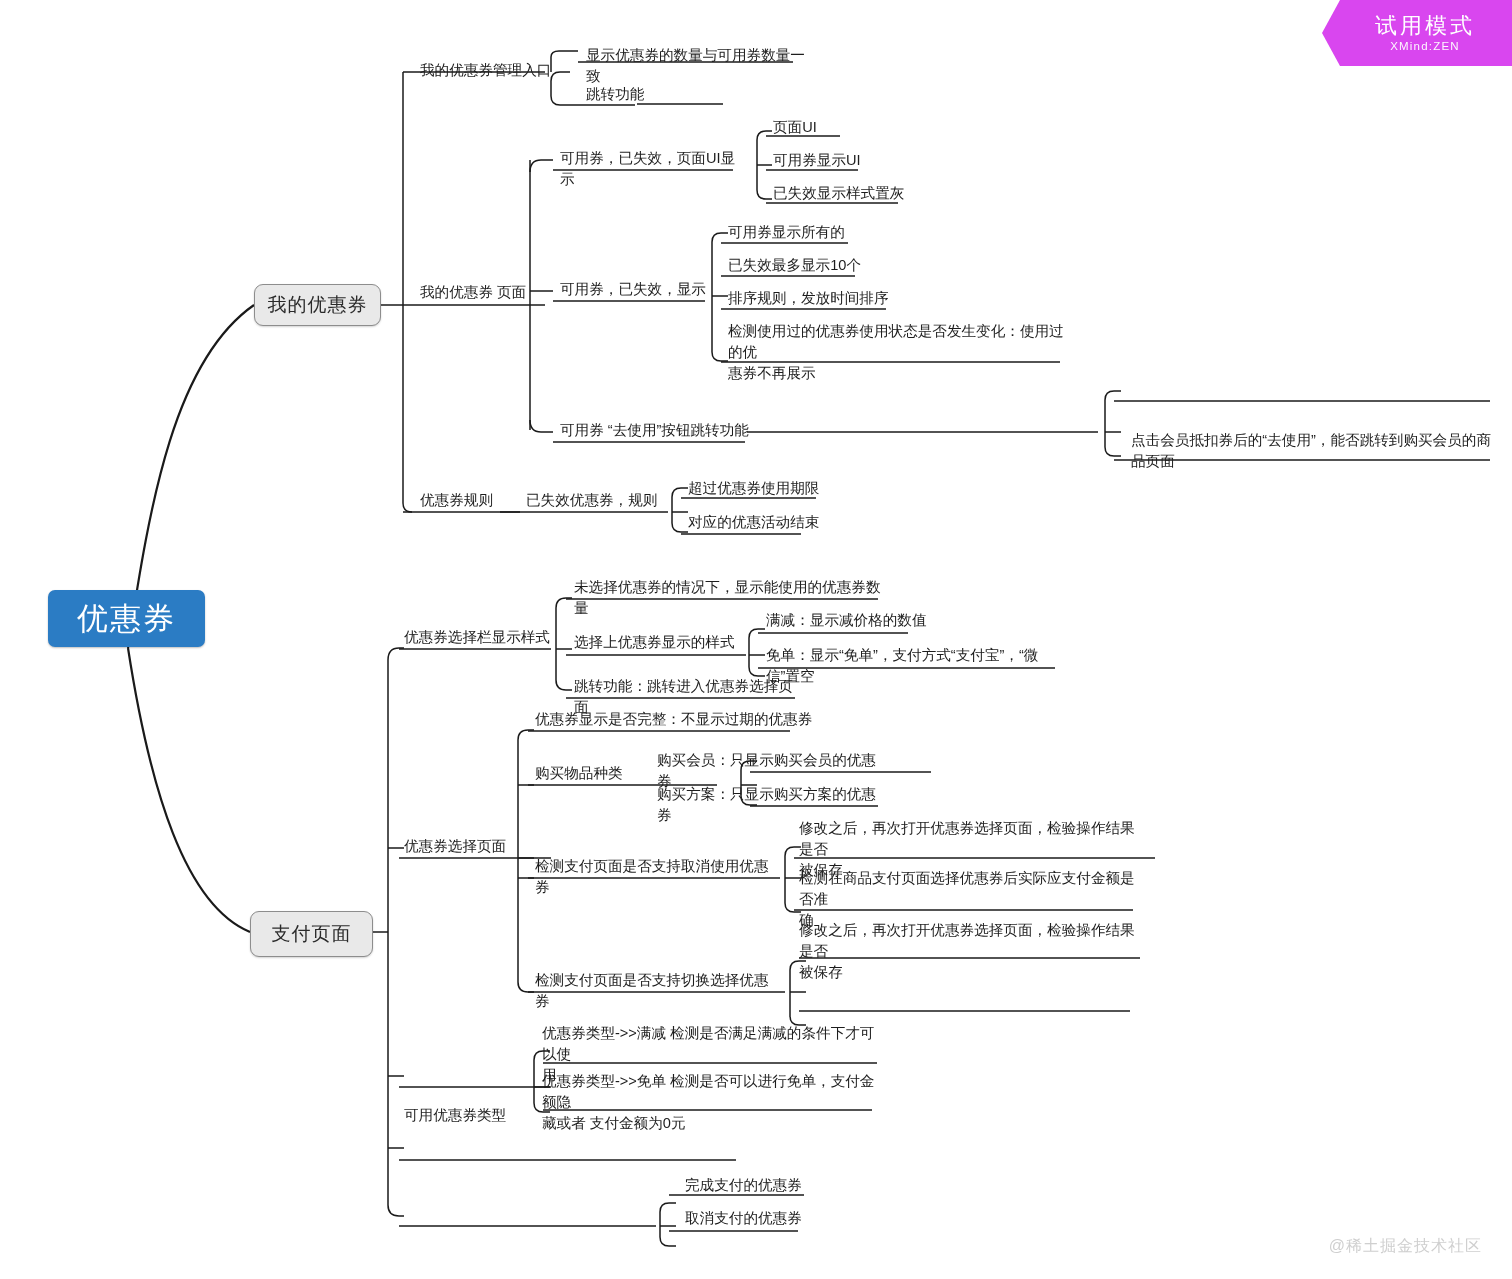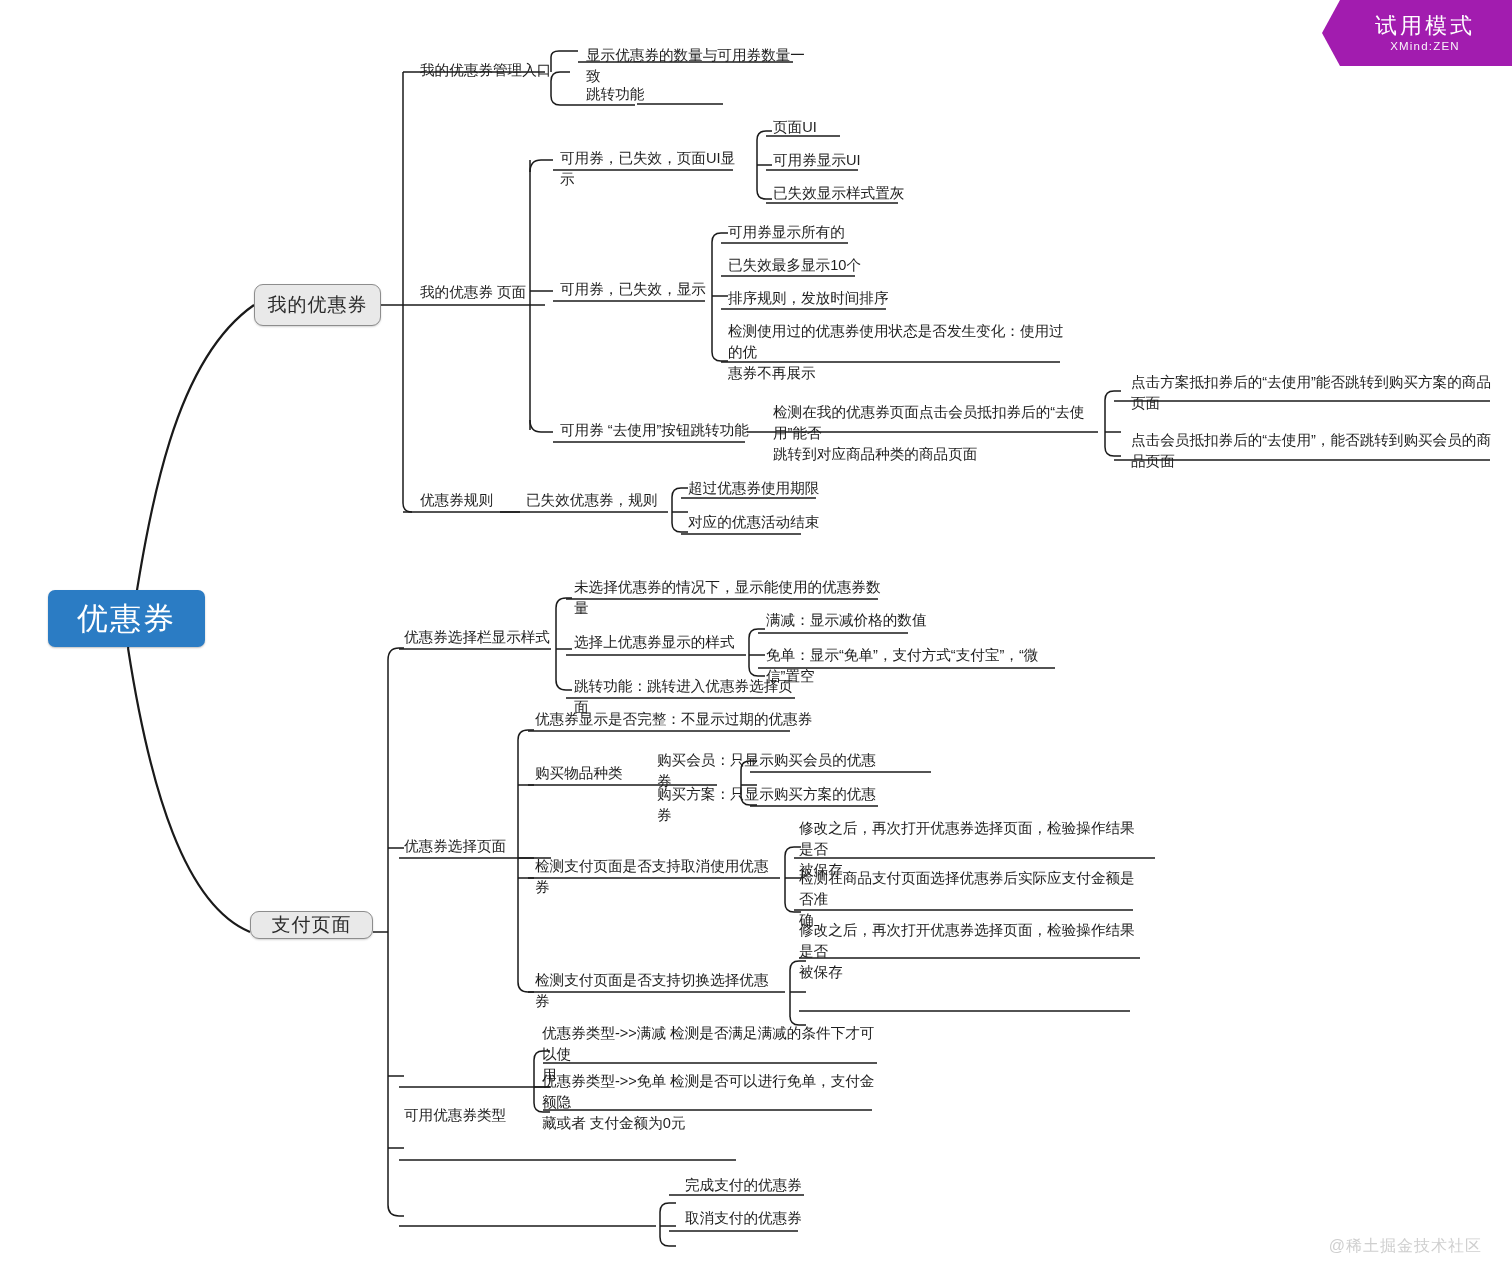--- a/index.html
+++ b/index.html
@@ -37,21 +37,21 @@
     white-space:pre-wrap;
   }
   .topic.lv2{font-size:14.6px;}
   .topic.lv3{font-size:14.6px;}
   .topic.lv4{font-size:14.6px;}
 
   
   .trial{
     position:absolute;right:0;top:0;
     width:190px;height:66px;
-    background:#a21caf;
+    background:#d946ef;
     clip-path:polygon(18px 0, 190px 0, 190px 66px, 18px 66px, 0 33px);
     color:#fff;
     display:flex;flex-direction:column;align-items:center;justify-content:center;
     padding-left:16px;box-sizing:border-box;
   }
   .trial .t1{font-size:22px;letter-spacing:3px;line-height:26px;}
   .trial .t2{font-size:11.5px;letter-spacing:1.2px;line-height:15px;opacity:.95;}
 
   .watermark{
     position:absolute;right:30px;bottom:22px;
@@ -190,21 +190,21 @@
     <path d="M660,1212 Q660,1203 669,1203 L676,1203" stroke-width="1.5"></path>
     <line x1="660" y1="1226" x2="676" y2="1226" stroke-width="1.5"></line>
     <line x1="669" y1="1195" x2="804" y2="1195" stroke-width="1.5"></line>
     <line x1="669" y1="1231" x2="798" y2="1231" stroke-width="1.5"></line>
   </svg>
 
   <div class="node root" style="left:48px;top:590px;width:157px;height:57px;">优惠券</div>
 
   <div class="node branch" style="left:254px;top:284px;width:127px;height:42px;">我的优惠券</div>
 
-  <div class="node branch" style="left:250px;top:911px;width:123px;height:28px;">支付页面</div>
+  <div class="node branch" style="left:250px;top:911px;width:123px;height:46px;">支付页面</div>
 
   <div class="node topic lv2" style="left:416px;top:60px;width:170px;">我的优惠券管理入口</div>
   <div class="node topic lv2" style="left:416px;top:282px;width:170px;">我的优惠券 页面</div>
   <div class="node topic lv2" style="left:416px;top:490px;width:140px;">优惠券规则</div>
 
   <div class="node topic lv3" style="left:582px;top:45px;width:230px;font-family:Liberation Serif, serif;">显示优惠券的数量与可用券数量一致</div>
   <div class="node topic lv3" style="left:582px;top:84px;width:150px;">跳转功能</div>
 
   <div class="node topic lv3" style="left:556px;top:148px;width:190px;">可用券，已失效，页面UI显示</div>
   <div class="node topic lv3" style="left:556px;top:279px;width:165px;">可用券，已失效，显示</div>
@@ -213,24 +213,20 @@
   <div class="node topic lv4" style="left:769px;top:117px;width:120px;">页面UI</div>
   <div class="node topic lv4" style="left:769px;top:150px;width:150px;">可用券显示UI</div>
   <div class="node topic lv4" style="left:769px;top:183px;width:175px;">已失效显示样式置灰</div>
 
   <div class="node topic lv4" style="left:724px;top:222px;width:200px;">可用券显示所有的</div>
   <div class="node topic lv4" style="left:724px;top:255px;width:200px;">已失效最多显示10个</div>
   <div class="node topic lv4" style="left:724px;top:288px;width:230px;">排序规则，发放时间排序</div>
   <div class="node topic lv4" style="left:724px;top:321px;width:345px;">检测使用过的优惠券使用状态是否发生变化：使用过的优
 惠券不再展示</div>
 
-  <div class="node topic lv4" style="left:769px;top:402px;width:345px;">检测在我的优惠券页面点击会员抵扣券后的“去使用”能否
-跳转到对应商品种类的商品页面</div>
-  <div class="node topic lv4" style="left:1127px;top:372px;width:370px;">点击方案抵扣券后的“去使用”能否跳转到购买方案的商品
-页面</div>
   <div class="node topic lv4" style="left:1127px;top:430px;width:370px;">点击会员抵扣券后的“去使用”，能否跳转到购买会员的商
 品页面</div>
 
   <div class="node topic lv3" style="left:522px;top:490px;width:160px;">已失效优惠券，规则</div>
   <div class="node topic lv4" style="left:684px;top:478px;width:160px;">超过优惠券使用期限</div>
   <div class="node topic lv4" style="left:684px;top:512px;width:160px;">对应的优惠活动结束</div>
 
   <div class="node topic lv2" style="left:400px;top:627px;width:165px;">优惠券选择栏显示样式</div>
   <div class="node topic lv2" style="left:400px;top:836px;width:165px;">优惠券选择页面</div>
   <div class="node topic lv2" style="left:400px;top:1065px;width:165px;margin-top:40px;">可用优惠券类型</div>

